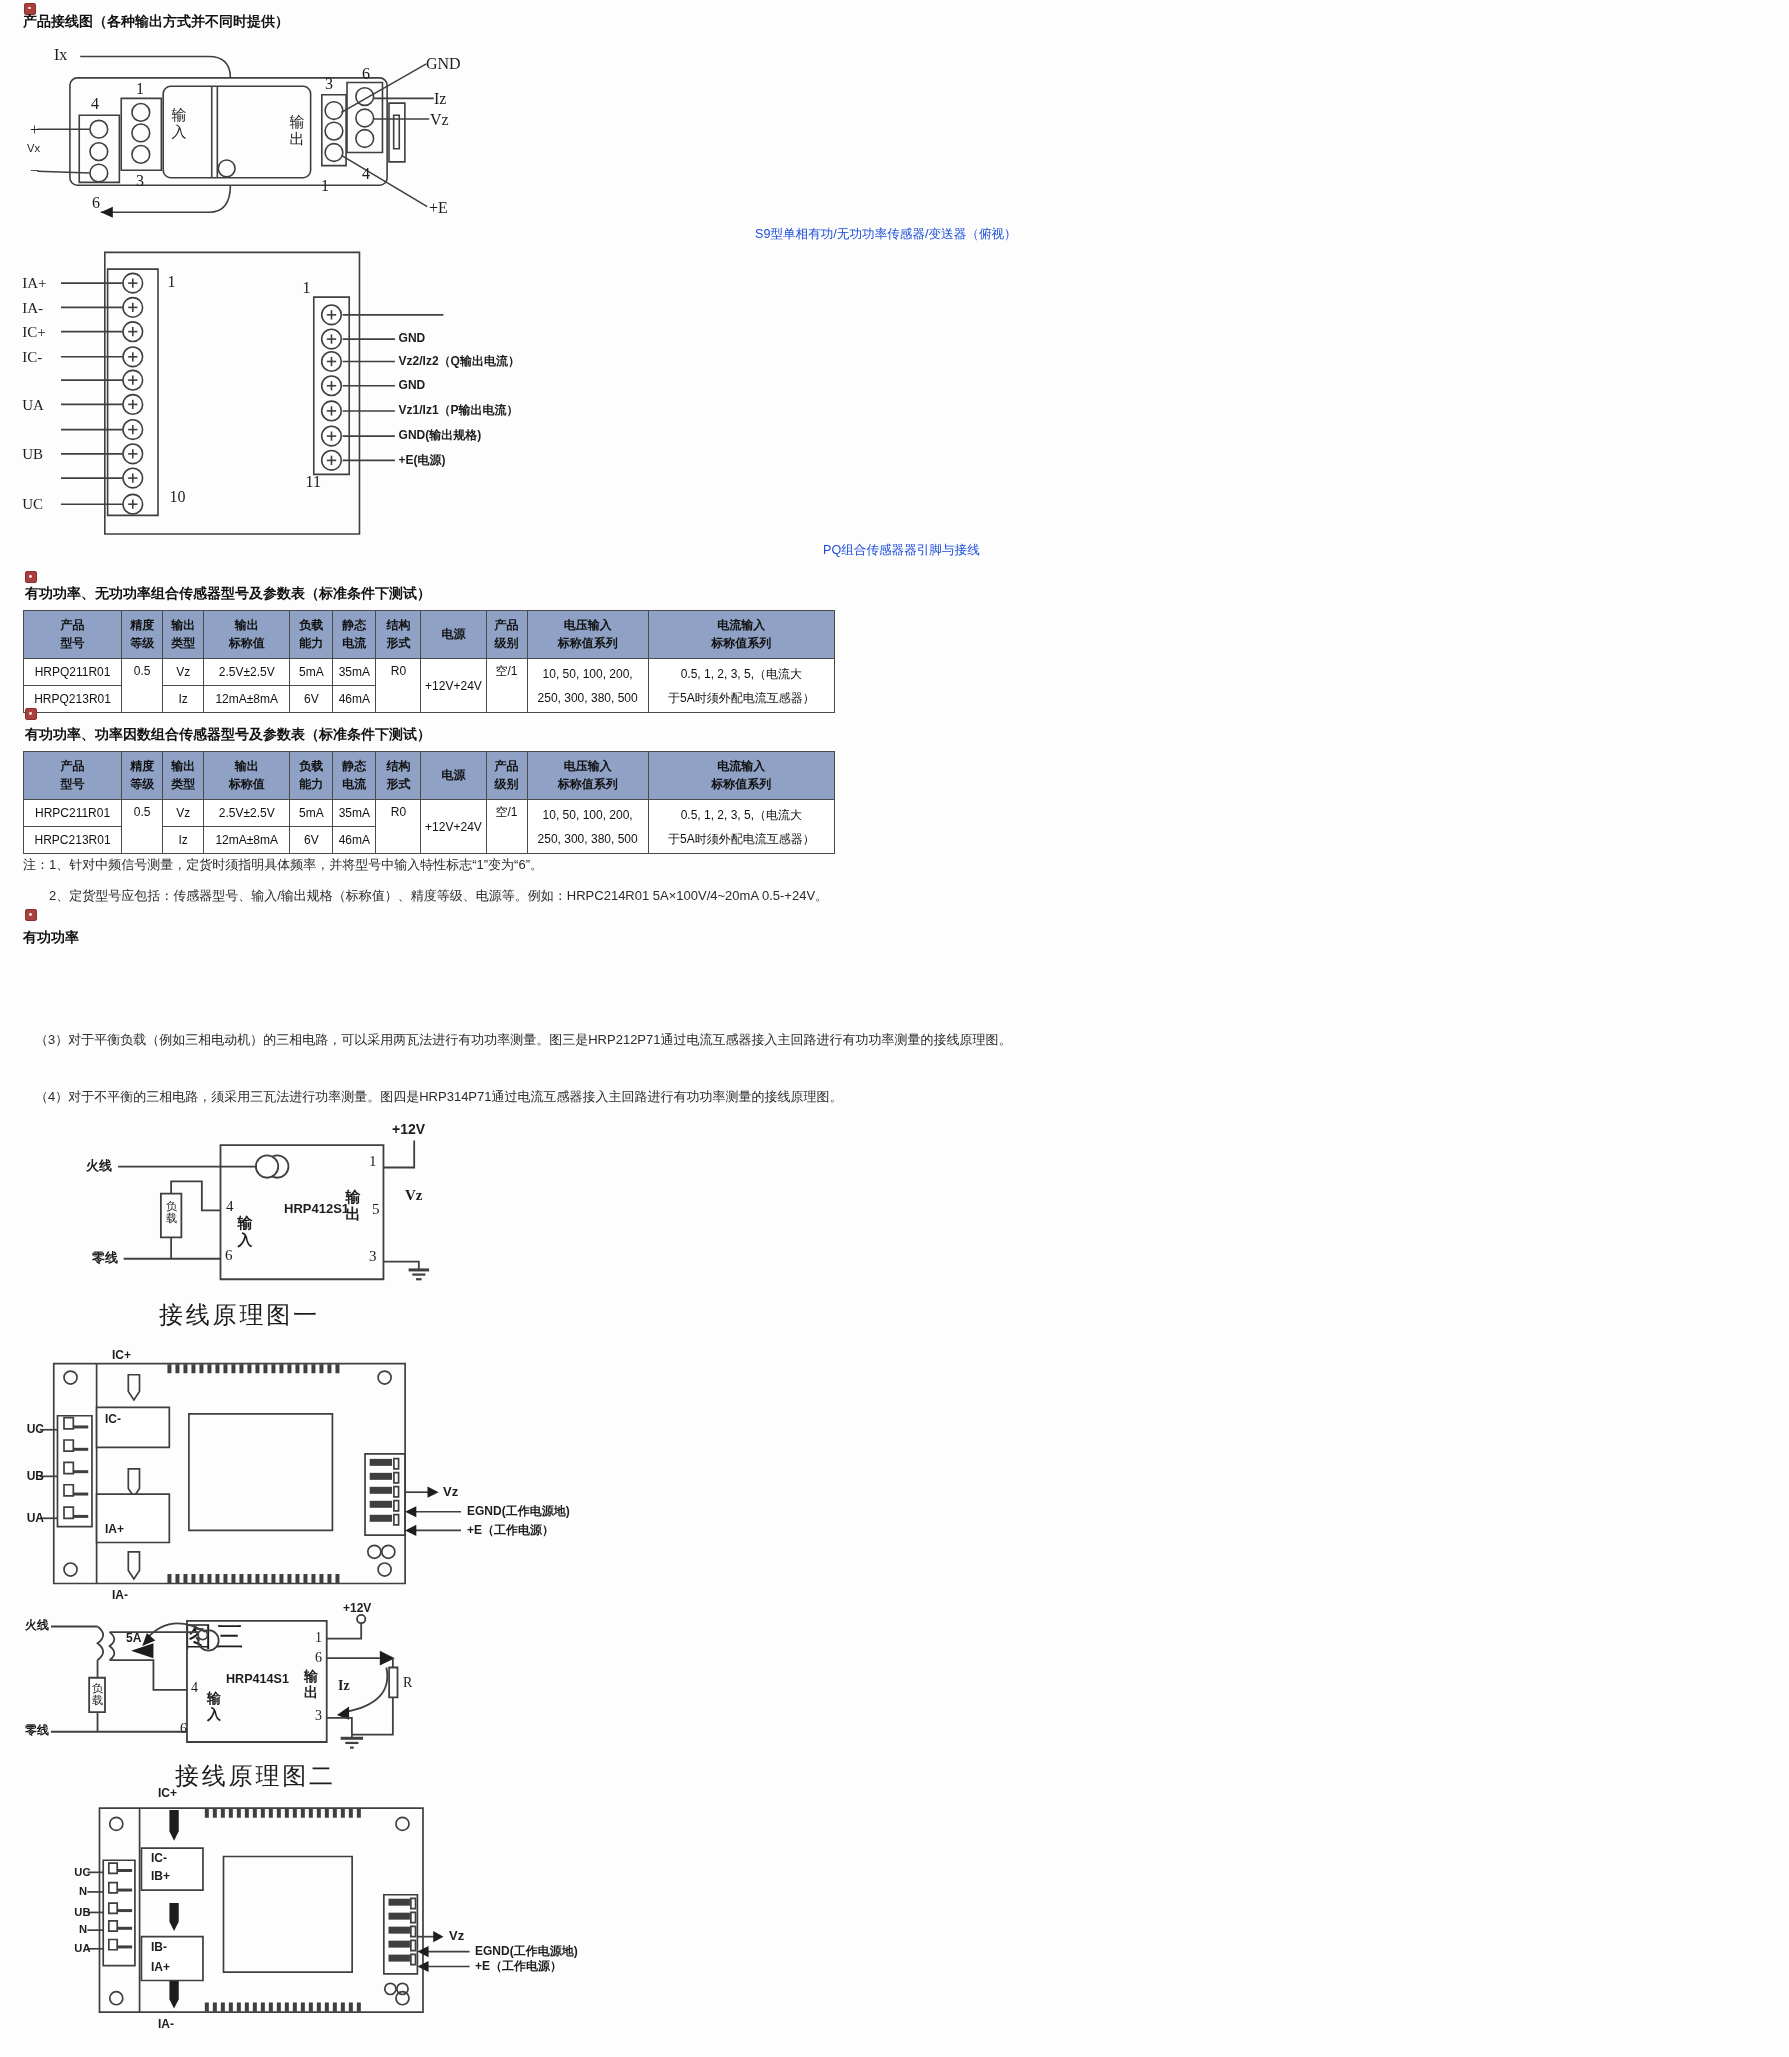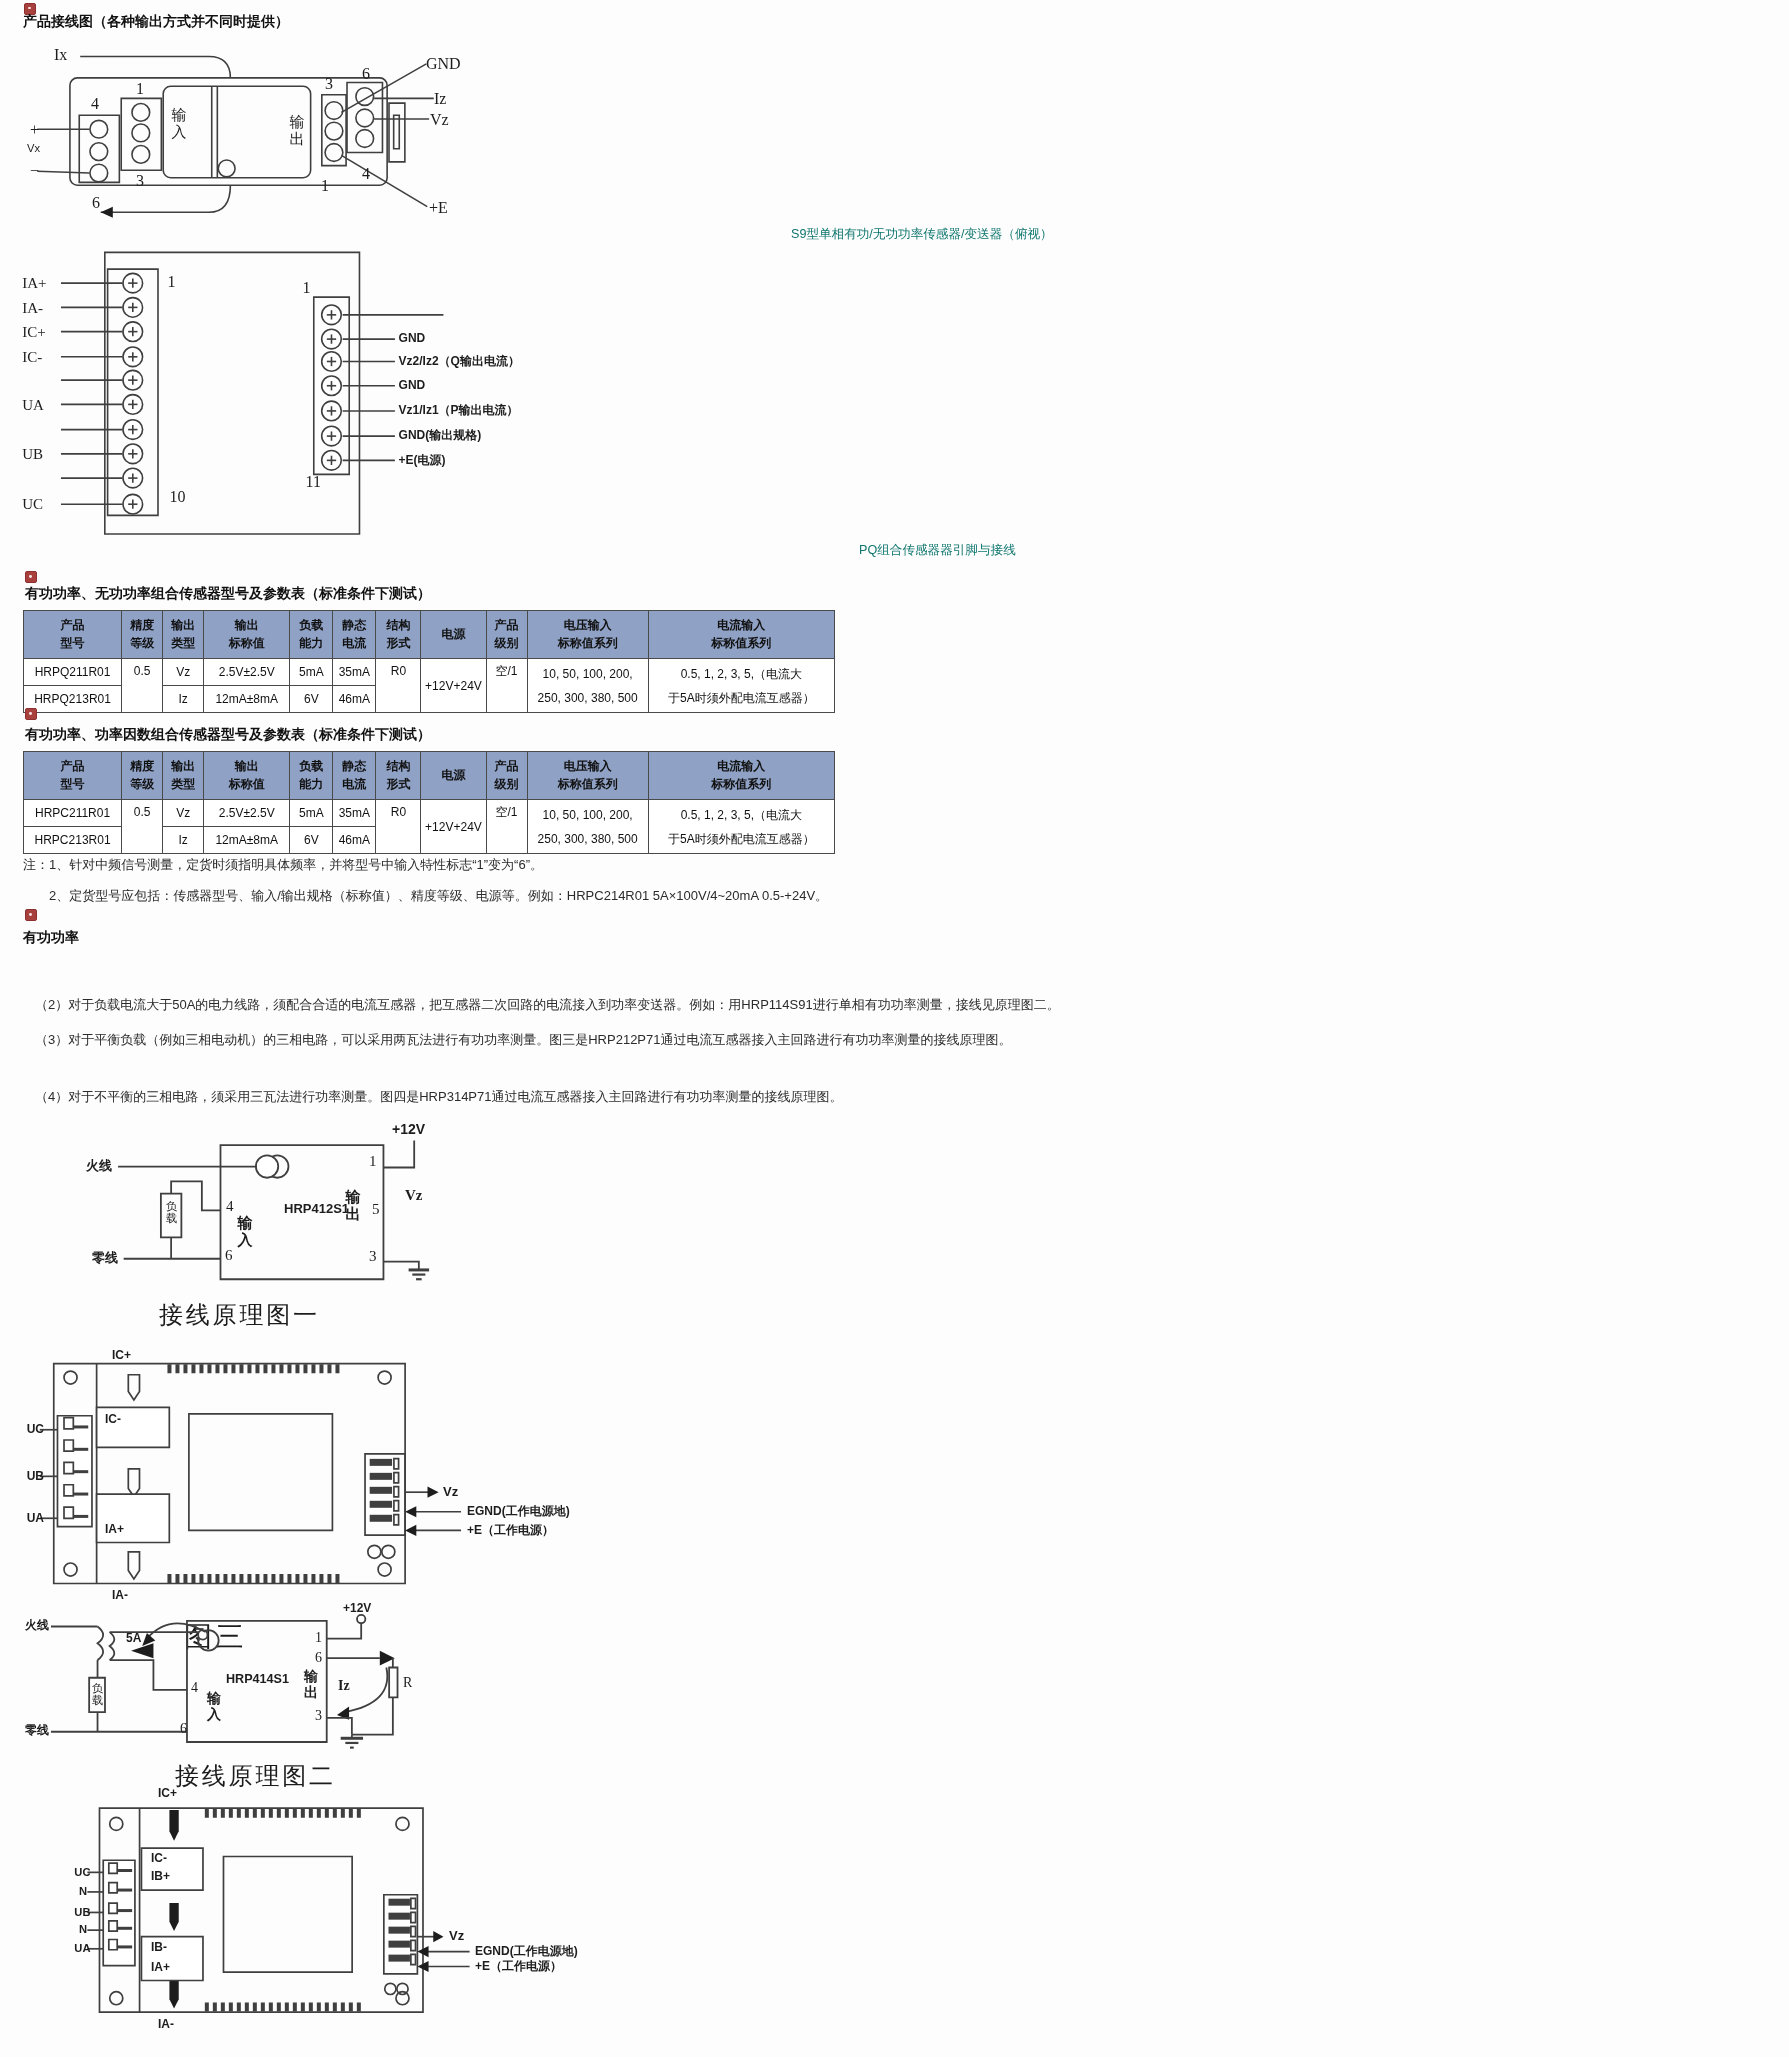--- a/index.html
+++ b/index.html
@@ -1,20 +1,20 @@
 <!DOCTYPE html>
 <html style="font-size:15px"><head>
 <meta charset="utf-8">
 <style>
   html,body{margin:0;padding:0;background:#fff;}
   .page{position:relative;width:1790px;height:2057px;background:#fdfdfd;overflow:hidden;
         font-family:"Liberation Sans","DejaVu Sans",sans-serif;color:#222;}
   .abs{position:absolute;}
   .btitle{position:absolute;font-weight:bold;font-size:14px;color:#111;white-space:nowrap;}
-  .cap{position:absolute;font-size:12.6px;color:#0f766e;white-space:nowrap;margin-left:36px;}
+  .cap{position:absolute;font-size:12.6px;color:#1d4ed8;white-space:nowrap;}
   .note{position:absolute;font-size:13px;color:#2b2b2b;white-space:nowrap;}
   .item{position:absolute;font-size:13px;color:#2b2b2b;white-space:nowrap;}
   .imgicon{position:absolute;width:10.3px;height:10.3px;background:#a8403e;border:0.9px solid #8c2f2e;border-radius:1.9px;}
   .imgicon::after{content:"";position:absolute;left:2.8px;top:2.8px;width:2.8px;height:2.8px;background:#f6e3e2;border-radius:50%;}
   .fig{position:absolute;}
   .fig svg{position:absolute;left:0;top:0;}
   .dl{position:absolute;font-size:12px;color:#1d1d1d;white-space:nowrap;line-height:1.1;}
   .b{font-weight:bold;}
   .ser{font-family:"Liberation Serif","DejaVu Serif",serif;font-size:15px;}
   .ser17{font-family:"Liberation Serif","DejaVu Serif",serif;font-size:16px;}
@@ -295,21 +295,20 @@
         <td>46mA</td>
       </tr>
     </tbody>
   </table>
 
   <div class="note" style="left:23px;top:856px">注：1、针对中频信号测量，定货时须指明具体频率，并将型号中输入特性标志“1”变为“6”。</div>
   <div class="note" style="left:49px;top:887px">2、定货型号应包括：传感器型号、输入/输出规格（标称值）、精度等级、电源等。例如：HRPC214R01 5A×100V/4~20mA 0.5-+24V。</div>
 
   <div class="imgicon" style="left:25px;top:909px"></div>
   <div class="btitle" style="left:23px;top:929px">有功功率</div>
-  <div class="item" style="left:35px;top:996px">（2）对于负载电流大于50A的电力线路，须配合合适的电流互感器，把互感器二次回路的电流接入到功率变送器。例如：用HRP114S91进行单相有功功率测量，接线见原理图二。</div>
   <div class="item" style="left:35px;top:1031px">（3）对于平衡负载（例如三相电动机）的三相电路，可以采用两瓦法进行有功功率测量。图三是HRP212P71通过电流互感器接入主回路进行有功功率测量的接线原理图。</div>
   <div class="item" style="left:35px;top:1088px">（4）对于不平衡的三相电路，须采用三瓦法进行功率测量。图四是HRP314P71通过电流互感器接入主回路进行有功功率测量的接线原理图。</div>
 
   <div class="fig" style="left:51px;top:1105px;width:447px;height:233px">
     <svg width="447" height="233" viewBox="0 0 480 250" fill="none" stroke="#3f3f3f" stroke-width="1.8">
       <rect x="182" y="43" width="175" height="144"></rect>
       <circle cx="243" cy="66" r="12"></circle>
       <circle cx="232" cy="66" r="12" fill="#fff"></circle>
       <line x1="72" y1="66" x2="221" y2="66"></line>
       <line x1="78" y1="165" x2="182" y2="165"></line>

